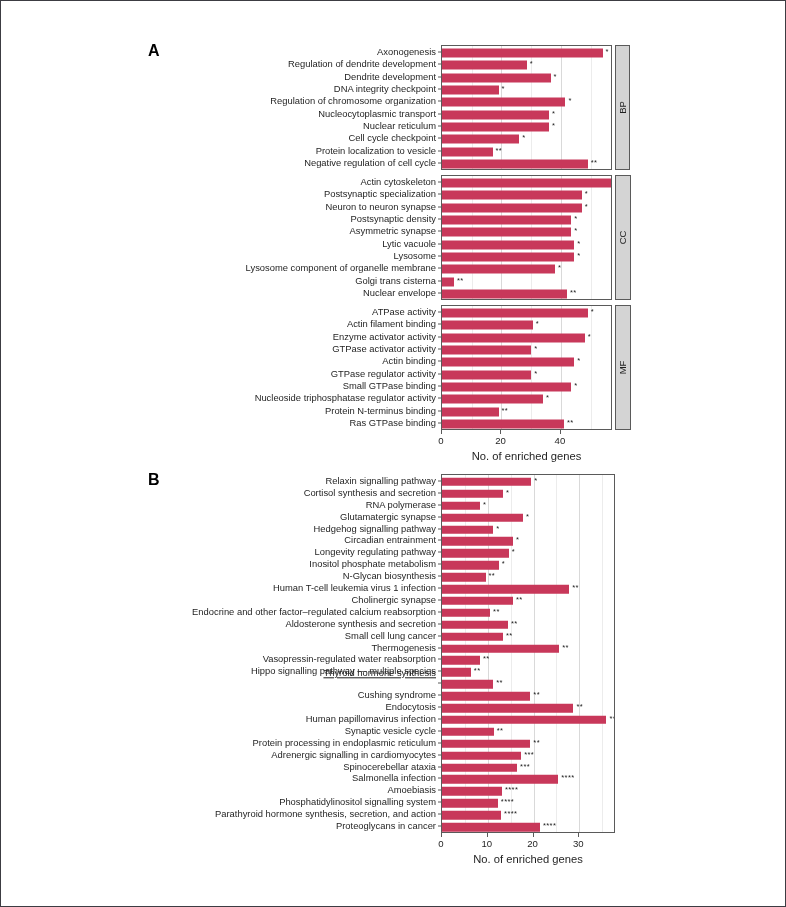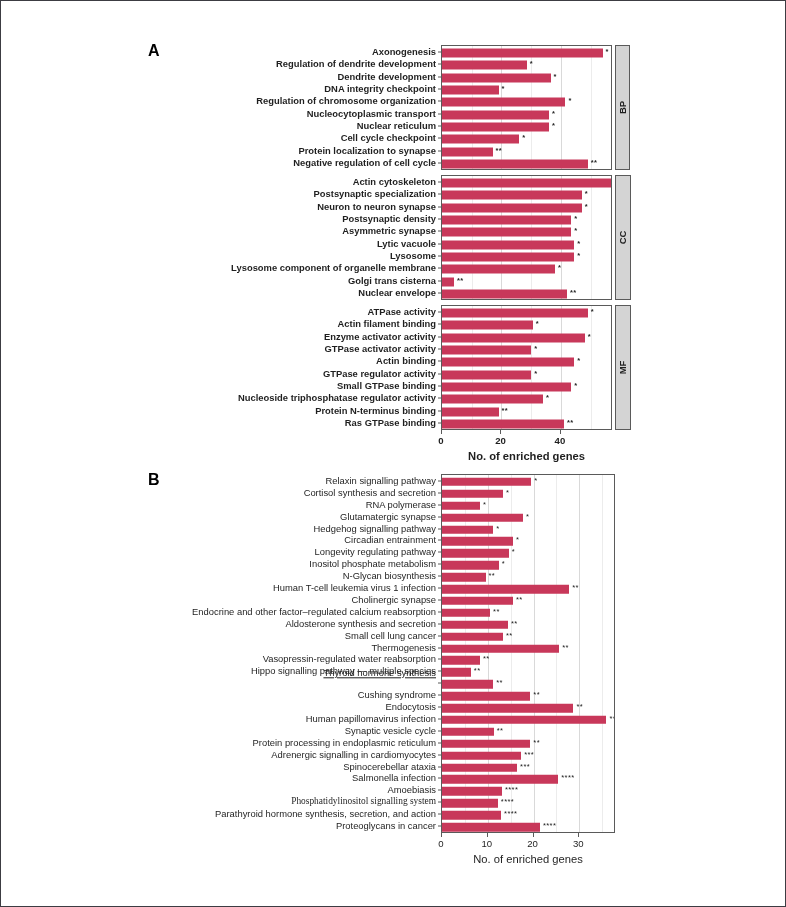--- a/index.html
+++ b/index.html
@@ -151,40 +151,40 @@
   }
 </style>
 </head>
 <body>
 
 <div id="figure">
 
   <div class="panel-letter" id="panel-letter-a">A</div>
   <div class="panel-letter" id="panel-letter-b">B</div>
 
-  <div class="chart" id="chart-a" style="left:155px; top:44px; width:480px;font-weight:bold;">
+  <div class="chart" id="chart-a" style="left:155px; top:44px; width:480px;">
       <div class="facet">
         <div class="axis-labels">
           <div class="tick-label" style="top: 7.15px;">Axonogenesis</div>
           <div class="tick-mark" style="top: 7.15px;"></div>
           <div class="tick-label" style="top: 19.45px;">Regulation of dendrite development</div>
           <div class="tick-mark" style="top: 19.45px;"></div>
           <div class="tick-label" style="top: 31.75px;">Dendrite development</div>
           <div class="tick-mark" style="top: 31.75px;"></div>
           <div class="tick-label" style="top: 44.05px;">DNA integrity checkpoint</div>
           <div class="tick-mark" style="top: 44.05px;"></div>
           <div class="tick-label" style="top: 56.35px;">Regulation of chromosome organization</div>
           <div class="tick-mark" style="top: 56.35px;"></div>
           <div class="tick-label" style="top: 68.65px;">Nucleocytoplasmic transport</div>
           <div class="tick-mark" style="top: 68.65px;"></div>
           <div class="tick-label" style="top: 80.95px;">Nuclear reticulum</div>
           <div class="tick-mark" style="top: 80.95px;"></div>
           <div class="tick-label" style="top: 93.25px;">Cell cycle checkpoint</div>
           <div class="tick-mark" style="top: 93.25px;"></div>
-          <div class="tick-label" style="top: 105.55px;">Protein localization to synapse</div>
+          <div class="tick-label" style="top: 105.55px;">Protein localization to vesicle</div>
           <div class="tick-mark" style="top: 105.55px;"></div>
           <div class="tick-label" style="top: 117.85px;">Negative regulation of cell cycle</div>
           <div class="tick-mark" style="top: 117.85px;"></div>
         </div>
         <div class="plot" style="width: 171px; height: 125px;">
           <div class="gridline" style="left: 59.4783px;"></div>
           <div class="gridline" style="left: 118.957px;"></div>
           <div class="gridline minor" style="left: 29.7391px;"></div>
           <div class="gridline minor" style="left: 89.2174px;"></div>
           <div class="gridline minor" style="left: 148.696px;"></div>
@@ -381,21 +381,21 @@
           <div class="tick-label" style="top: 268.75px;">Protein processing in endoplasmic reticulum</div>
           <div class="tick-mark" style="top: 268.75px;"></div>
           <div class="tick-label" style="top: 280.65px;">Adrenergic signalling in cardiomyocytes</div>
           <div class="tick-mark" style="top: 280.65px;"></div>
           <div class="tick-label" style="top: 292.55px;">Spinocerebellar ataxia</div>
           <div class="tick-mark" style="top: 292.55px;"></div>
           <div class="tick-label" style="top: 304.45px;">Salmonella infection</div>
           <div class="tick-mark" style="top: 304.45px;"></div>
           <div class="tick-label" style="top: 316.35px;">Amoebiasis</div>
           <div class="tick-mark" style="top: 316.35px;"></div>
-          <div class="tick-label" style="top: 328.25px; font-family: Liberation Serif, serif;">Phosphatidylinositol signalling system</div>
+          <div class="tick-label" style="top: 328.25px;">Phosphatidylinositol signalling system</div>
           <div class="tick-mark" style="top: 328.25px;"></div>
           <div class="tick-label" style="top: 340.15px;">Parathyroid hormone synthesis, secretion, and action</div>
           <div class="tick-mark" style="top: 340.15px;"></div>
           <div class="tick-label" style="top: 352.05px;">Proteoglycans in cancer</div>
           <div class="tick-mark" style="top: 352.05px;"></div>
         </div>
         <div class="plot" style="width: 174px; height: 359px;">
           <div class="gridline" style="left: 45.7895px;"></div>
           <div class="gridline" style="left: 91.5789px;"></div>
           <div class="gridline" style="left: 137.368px;"></div>

